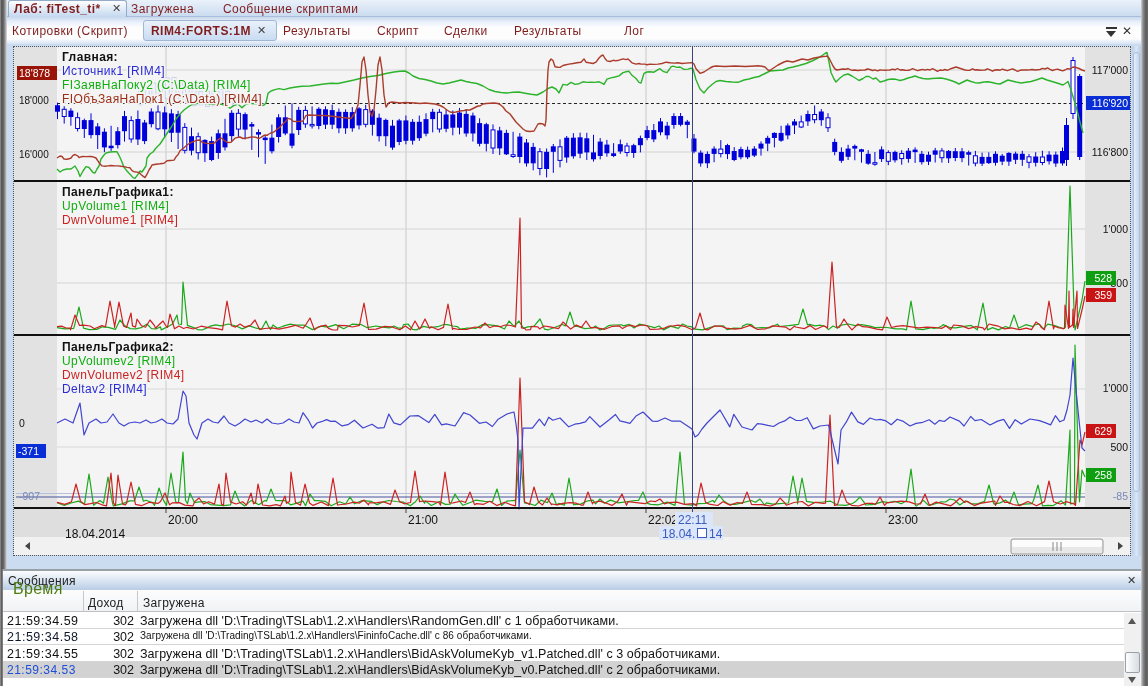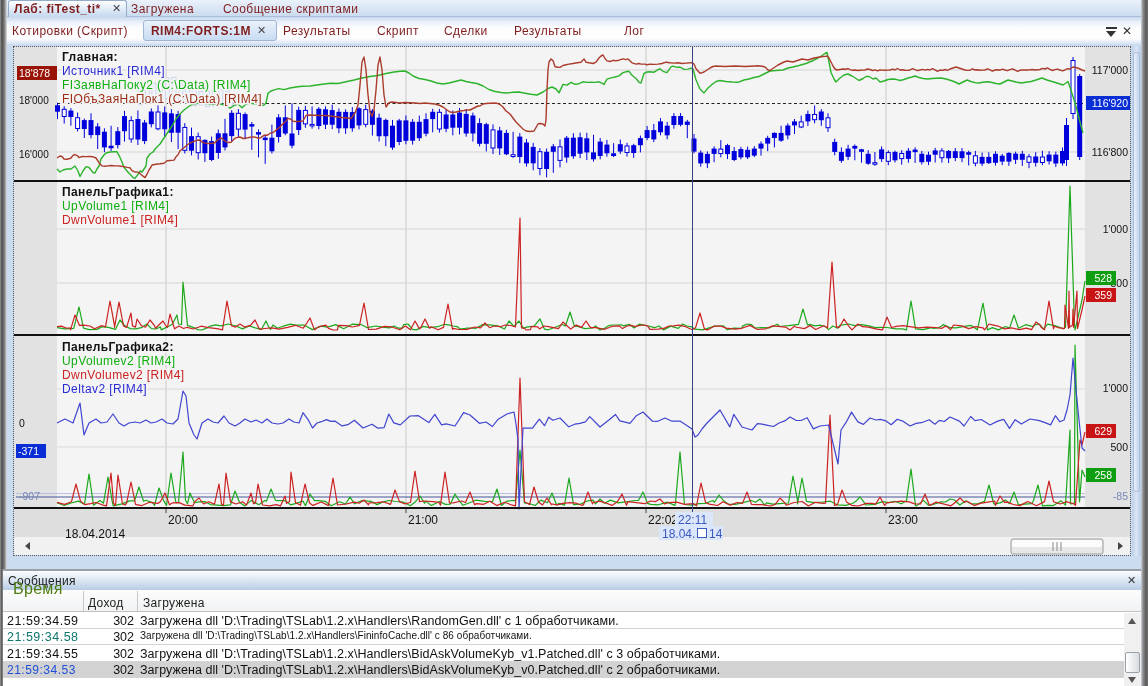--- a/index.html
+++ b/index.html
@@ -298,21 +298,21 @@
 <div class="abs" style="left:83px;top:591px;width:1px;height:20px;background:#c8c8c8"></div>
 <div class="abs" style="left:137px;top:591px;width:1px;height:20px;background:#c8c8c8"></div>
 <div class="abs" style="left:13px;top:580px;font-size:16px;letter-spacing:0.3px;color:#4d7c0f">Время</div>
 <div class="abs" style="left:88px;top:596px;font-size:12px;letter-spacing:0.3px;color:#222">Доход</div>
 <div class="abs" style="left:143px;top:596px;font-size:12px;letter-spacing:0.3px;color:#222">Загружена</div>
 <div class="abs" style="left:0;top:612.0px;width:1141px;height:16.5px;border-bottom:1px solid #d4d4d4"></div>
 <div class="abs" style="left:7px;top:613.5px;font-size:12.5px;letter-spacing:0.5px;color:#111">21:59:34.59</div>
 <div class="abs" style="left:84px;top:613.5px;width:50px;font-size:12.5px;color:#111;text-align:right">302</div>
 <div class="abs" style="left:140px;top:613.5px;font-size:12.5px;letter-spacing:0.05px;color:#111;white-space:nowrap">Загружена dll 'D:\Trading\TSLab\1.2.x\Handlers\RandomGen.dll' с 1 обработчиками.</div>
 <div class="abs" style="left:0;top:628.5px;width:1141px;height:16.5px;border-bottom:1px solid #d4d4d4"></div>
-<div class="abs" style="left:7px;top:630.0px;font-size:12.5px;letter-spacing:0.5px;color:#0f766e">21:59:34.58</div>
+<div class="abs" style="left:7px;top:630.0px;font-size:12.5px;letter-spacing:0.5px;color:#0f172a">21:59:34.58</div>
 <div class="abs" style="left:84px;top:630.0px;width:50px;font-size:12.5px;color:#111;text-align:right">302</div>
 <div class="abs" style="left:140px;top:630.0px;font-size:10px;letter-spacing:0.05px;color:#111;white-space:nowrap">Загружена dll 'D:\Trading\TSLab\1.2.x\Handlers\FininfoCache.dll' с 86 обработчиками.</div>
 <div class="abs" style="left:0;top:645.0px;width:1141px;height:16.5px;border-bottom:1px solid #d4d4d4"></div>
 <div class="abs" style="left:7px;top:646.5px;font-size:12.5px;letter-spacing:0.5px;color:#111">21:59:34.55</div>
 <div class="abs" style="left:84px;top:646.5px;width:50px;font-size:12.5px;color:#111;text-align:right">302</div>
 <div class="abs" style="left:140px;top:646.5px;font-size:12.5px;letter-spacing:0.05px;color:#111;white-space:nowrap">Загружена dll 'D:\Trading\TSLab\1.2.x\Handlers\BidAskVolumeKyb_v1.Patched.dll' с 3 обработчиками.</div>
 <div class="abs" style="left:0;top:661.5px;width:1141px;height:16.5px;background:#d2d2d2;border-bottom:1px solid #d4d4d4"></div>
 <div class="abs" style="left:7px;top:663.0px;font-size:12px;letter-spacing:0.5px;color:#1d4ed8">21:59:34.53</div>
 <div class="abs" style="left:84px;top:663.0px;width:50px;font-size:12.5px;color:#111;text-align:right">302</div>
 <div class="abs" style="left:140px;top:663.0px;font-size:12.5px;letter-spacing:0.05px;color:#111;white-space:nowrap">Загружена dll 'D:\Trading\TSLab\1.2.x\Handlers\BidAskVolumeKyb_v0.Patched.dll' с 2 обработчиками.</div>

